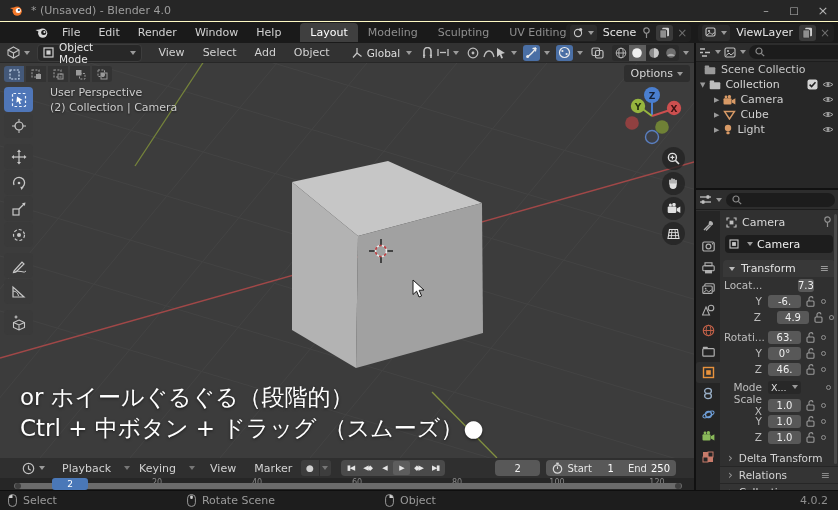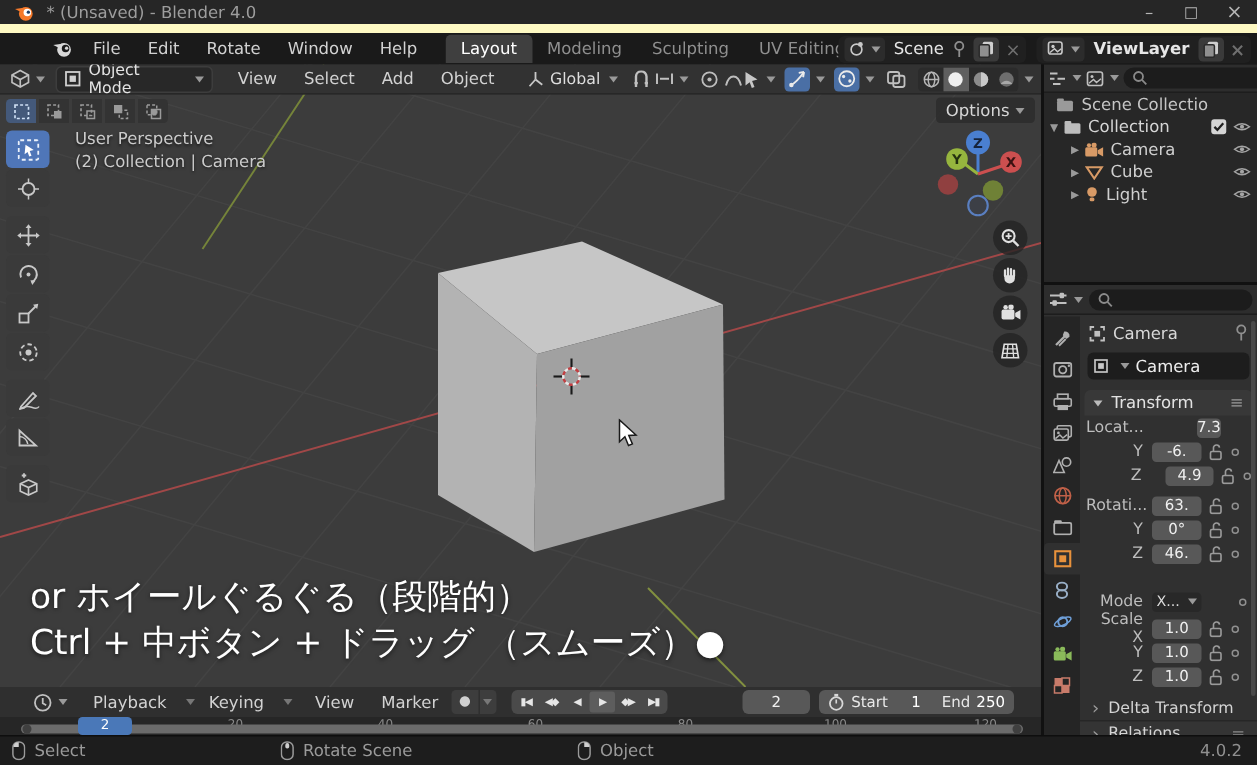--- a/index.html
+++ b/index.html
@@ -28,21 +28,21 @@
   .ptab{width:24px;height:21px;display:flex;align-items:center;justify-content:center;}
   .ptab.active{background:#303030;border-radius:3px 0 0 3px;}
   .caption{color:#fff;font-size:23px;text-shadow:0 1px 3px rgba(0,0,0,.55);white-space:nowrap;}
   svg{display:block;flex:0 0 auto;}
 </style>
 </head>
 <body>
 
 <div id="app">
 
-  <div class="ab row" style="left:0;top:0;width:838px;height:22px;background:#262626;border-bottom:6px solid #fef9c3;">
+  <div class="ab row" style="left:0;top:0;width:838px;height:22px;background:#262626;border-bottom:1px solid #fef9c3;">
     <svg width="14" height="13" viewBox="0 0 14 13" style="margin-left:9px;">
       <path d="M1 4 L8 3 L5 6 Z" fill="#f5792a"></path>
         <circle cx="8.2" cy="7.2" r="4.6" fill="#f5792a"></circle>
         <circle cx="9.2" cy="6.4" r="2.5" fill="#fff"></circle>
         <circle cx="9.9" cy="6.1" r="1.1" fill="#1e3f66"></circle>
     </svg>
     <span style="margin-left:8px;color:#9d9d9d;font-size:11px;">* (Unsaved) - Blender 4.0</span>
     <div style="flex:1"></div>
     <div class="row" style="width:28px;height:22px;justify-content:center;color:#b5b5b5;">–</div>
     <div class="row" style="width:28px;height:22px;justify-content:center;color:#b5b5b5;font-size:10px;">□</div>
@@ -51,21 +51,21 @@
 
   <div class="ab row" style="left:0;top:22px;width:838px;height:21px;background:#1a1a1a;padding-left:27px;">
     <svg width="15" height="13" viewBox="0 0 14 13" style="margin-left:7px;">
       <path d="M1 4 L8 3 L5 6 Z" fill="#d8d8d8"></path>
         <circle cx="8.2" cy="7.2" r="4.6" fill="#d8d8d8"></circle>
         <circle cx="9.2" cy="6.4" r="2.5" fill="#1a1a1a"></circle>
         <circle cx="9.9" cy="6.1" r="1.1" fill="#d8d8d8"></circle>
     </svg>
     <span class="menu-item" style="margin-left:4px;">File</span>
     <span class="menu-item">Edit</span>
-    <span class="menu-item">Rotate</span>
+    <span class="menu-item">Render</span>
     <span class="menu-item">Window</span>
     <span class="menu-item">Help</span>
     <div class="row" style="margin-left:10px;width:352px;overflow:hidden;white-space:nowrap;">
       <span class="tab active">Layout</span>
       <span class="tab">Modeling</span>
       <span class="tab">Sculpting</span>
       <span class="tab">UV Editing</span>
       <span class="tab">Texture Paint</span>
 
     </div>
@@ -86,21 +86,21 @@
       <div class="row" style="background:#3a3a3a;border-radius:3px;height:16px;padding:0 3px;margin-left:5px;">
         <svg width="11" height="12" viewBox="0 0 11 12">
             <rect x="3.2" y="0.8" width="6.8" height="8.4" rx="1" fill="#cfcfcf"></rect>
             <rect x="0.8" y="2.8" width="6.8" height="8.4" rx="1" fill="#8f8f8f" stroke="#2a2a2a"></rect>
           </svg>
       </div>
       <span style="color:#6f6f6f;margin-left:4px;font-size:12px;">×</span>
     </div>
     <div style="width:9px"></div>
 
-    <div class="row" style="height:18px;background:#202020;border-radius:4px;padding:0 4px;flex:1;margin-right:4px;font-weight:bold;">
+    <div class="row" style="height:18px;background:#202020;border-radius:4px;padding:0 4px;flex:1;margin-right:4px;">
       <div class="row" style="background:#2c2c2c;border-radius:3px;height:16px;padding:0 3px;">
         <svg width="12" height="11" viewBox="0 0 12 11">
             <rect x="1" y="1" width="9" height="8" rx="1.5" fill="none" stroke="#c8c8c8" stroke-width="1.1"></rect>
             <circle cx="4" cy="4" r="1.1" fill="#c8c8c8"></circle>
             <path d="M2 8 L5 5.5 L7 7.5 L9.5 5.5" stroke="#c8c8c8" fill="none"></path>
           </svg>
         <span class="cv"></span>
       </div>
       <span style="margin:0 6px;color:#e6e6e6;flex:1;">ViewLayer</span>
       <div class="row" style="background:#3a3a3a;border-radius:3px;height:16px;padding:0 3px;">
@@ -720,21 +720,21 @@
       <div class="row" style="height:16px;padding:0 4px;">
         <span class="lab" style="width:38px;text-align:right;">Z</span>
         <div class="fld" style="width:33px;height:13px;margin-left:6px;">46.</div>
         <svg width="9" height="11" viewBox="0 0 9 11" style="margin-left:5px;">
             <rect x="1" y="5" width="7" height="5.2" rx="1" fill="none" stroke="#9a9a9a" stroke-width="1.1"></rect>
             <path d="M3 5 V3 a2 2 0 0 1 4 -0.6" fill="none" stroke="#9a9a9a" stroke-width="1.1"></path>
           </svg>
         <span class="dot-dec" style="margin-left:6px;"></span>
       </div>
 
-      <div class="row" style="height:16px;padding:0 4px;margin-top:16px;">
+      <div class="row" style="height:16px;padding:0 4px;margin-top:2px;">
         <span class="lab" style="width:38px;text-align:right;">Mode</span>
         <div class="row" style="width:33px;height:13px;margin-left:6px;background:#282828;border-radius:3px;justify-content:space-between;padding:0 3px;">
           <span style="font-size:9.5px;color:#ddd;">X...</span>
           <span class="cv" style="margin-left:0;"></span>
         </div>
         <span class="dot-dec" style="margin-left:25px;"></span>
       </div>
 
       <div class="row" style="height:16px;padding:0 4px;margin-top:2px;">
         <span class="lab" style="width:38px;text-align:right;">Scale X</span>

